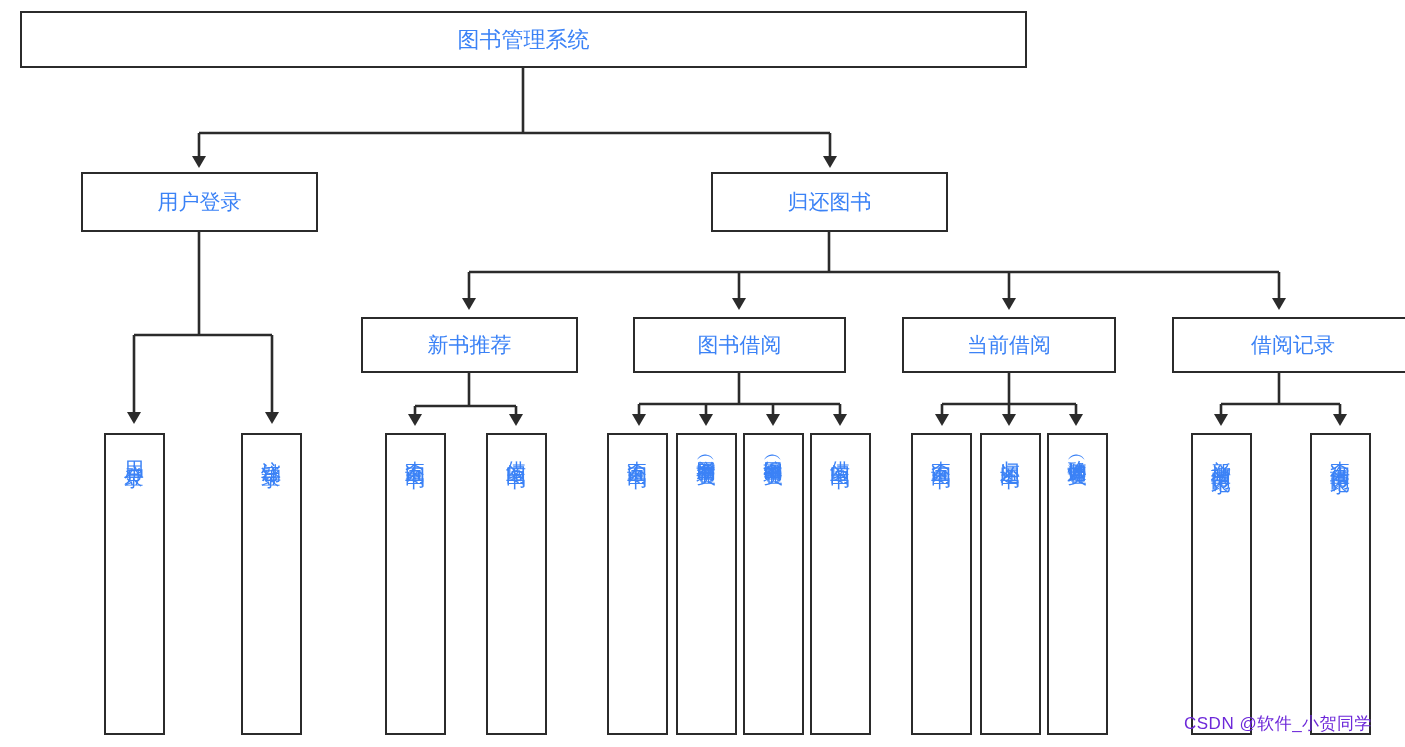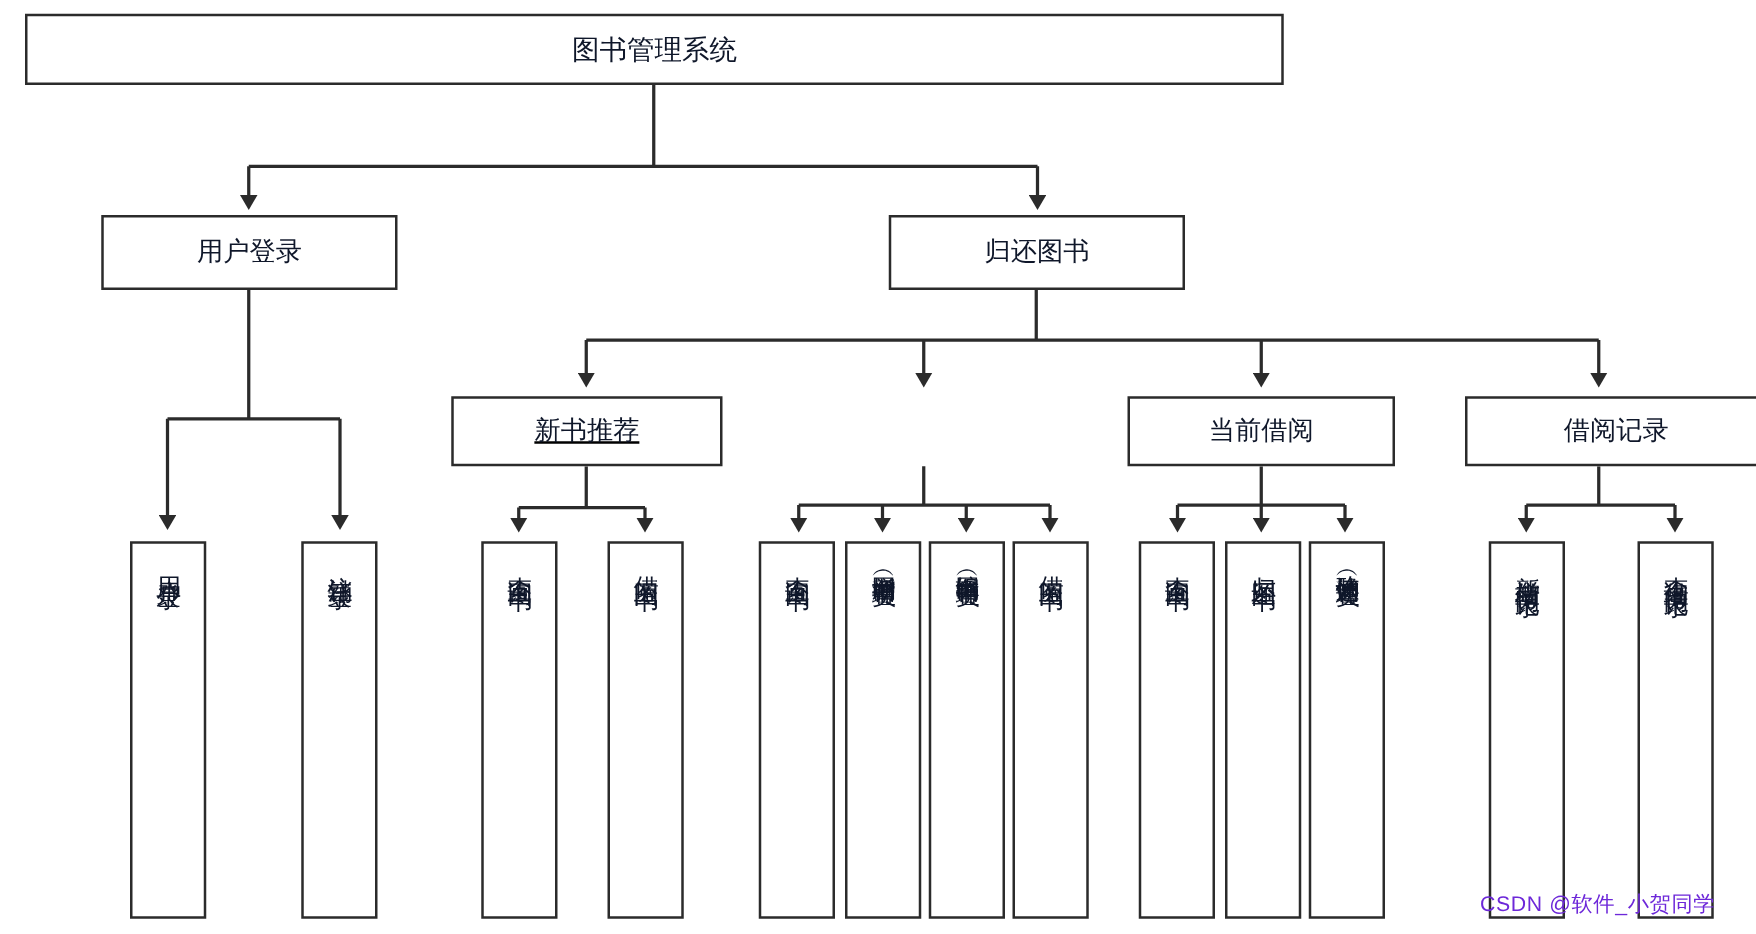--- a/index.html
+++ b/index.html
@@ -27,21 +27,21 @@
     position: absolute;
     box-sizing: border-box;
     background: #ffffff;
     border: 2px solid #2b2b2b;
     display: flex;
     align-items: center;
     justify-content: center;
     z-index: 2;
   }
   .node .label {
-    color: #0f172a;
+    color: #3b82f6;
     text-align: center;
     line-height: 1.18;
     white-space: nowrap;
   }
   
   .node.horiz .label {
     font-size: 21px;
   }
   .node.root .label {
     font-size: 22px;
@@ -135,22 +135,25 @@
     <span class="label">图书管理系统</span>
   </div>
 
   <div class="node horiz" style="left:81px;top:172px;width:237px;height:60px;">
     <span class="label">用户登录</span>
   </div>
   <div class="node horiz" style="left:711px;top:172px;width:237px;height:60px;">
     <span class="label">归还图书</span>
   </div>
 
-  <div class="node horiz" style="left:361px;top:317px;width:217px;height:56px;text-decoration:underline;">
+  <div class="node horiz" style="left:361px;top:317px;width:217px;height:56px;">
     <span class="label">新书推荐</span>
+  </div>
+  <div class="node horiz" style="left:633px;top:317px;width:213px;height:56px;">
+    <span class="label">图书借阅</span>
   </div>
   <div class="node horiz" style="left:902px;top:317px;width:214px;height:56px;">
     <span class="label">当前借阅</span>
   </div>
   <div class="node horiz" style="left:1172px;top:317px;width:242px;height:56px;justify-content:center;">
     <span class="label">借阅记录</span>
   </div>
 
   <div class="node leaf" style="left:104px;top:433px;width:61px;height:302px;">
     <span class="label">用户登录</span>

